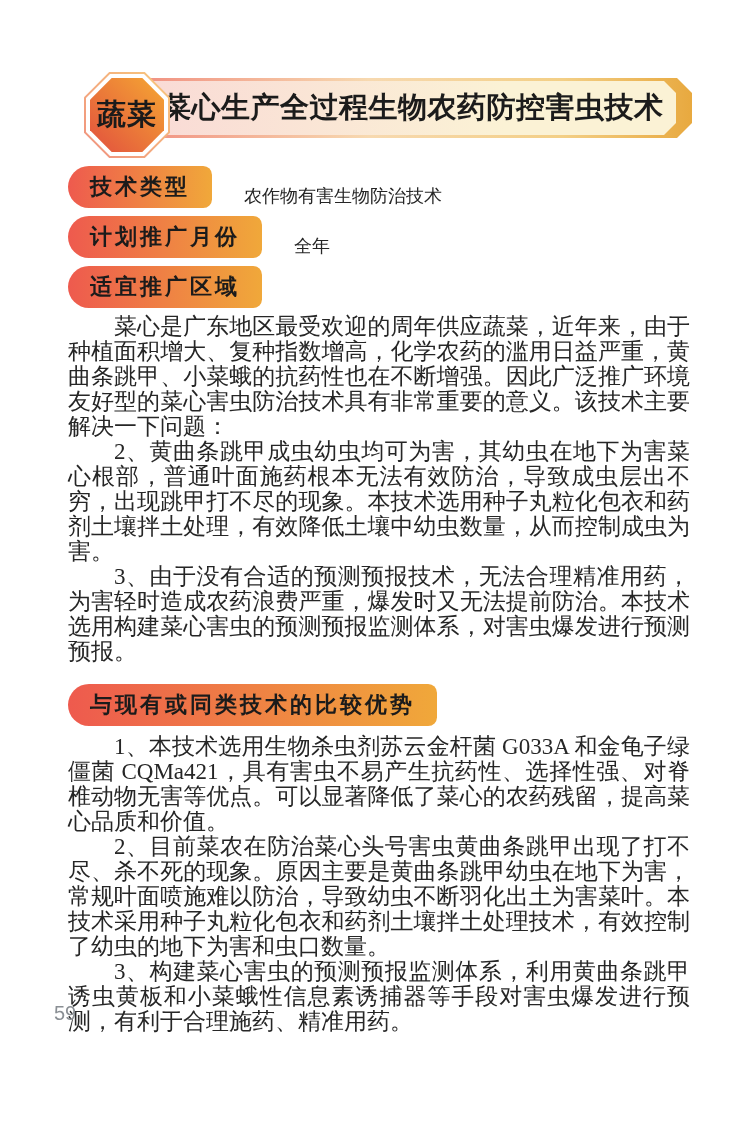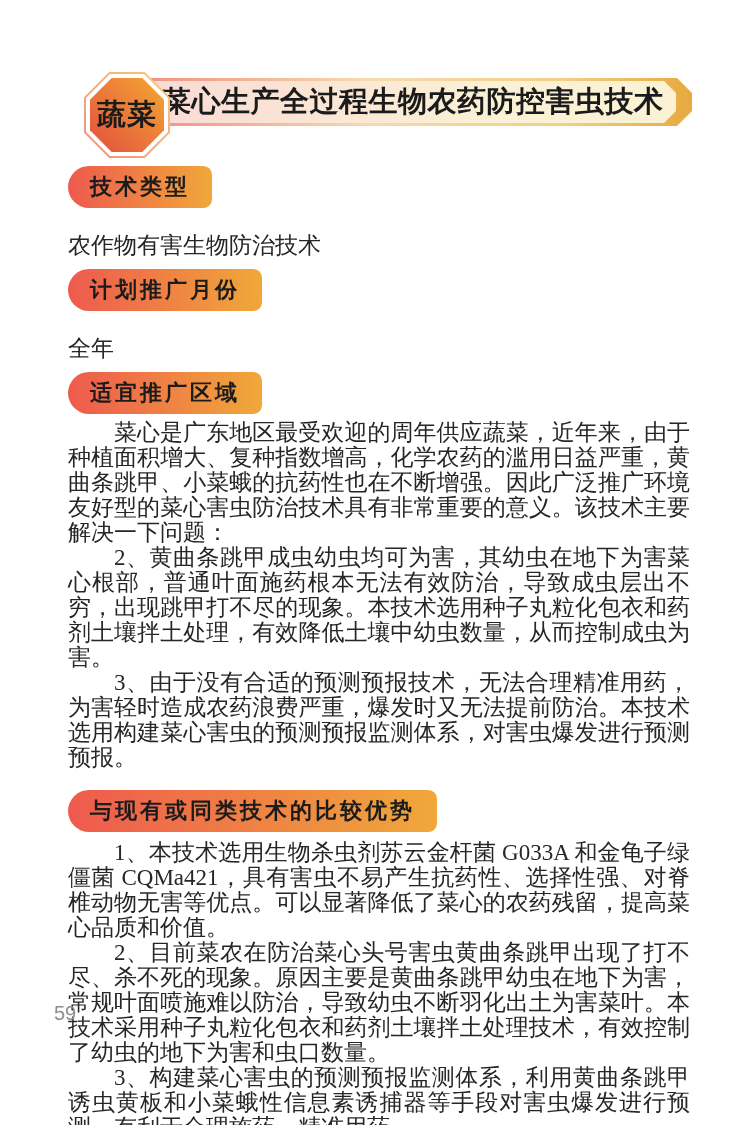--- a/index.html
+++ b/index.html
@@ -42,51 +42,51 @@
   .oct-outline{inset:0;background:linear-gradient(45deg,#f0907f,#f8c97d);}
   .oct-white{inset:2px;background:#ffffff;}
   .oct-fill{inset:6px;background:linear-gradient(45deg,var(--oct-grad-left),var(--oct-grad-right));}
   .oct-text{
     position:absolute;inset:0;z-index:4;
     display:flex;align-items:center;justify-content:center;
     font-size:29px;font-weight:bold;color:var(--title-color);
     letter-spacing:1px;
   }
   .title-bar{
-    position:absolute;left:36px;right:0;top:6px;height:48px;
+    position:absolute;left:36px;right:0;top:6px;height:60px;
     clip-path:polygon(15px 0,calc(100% - 15px) 0,100% 15px,100% calc(100% - 15px),calc(100% - 15px) 100%,15px 100%,0 calc(100% - 15px),0 15px);
     background:linear-gradient(90deg,var(--bar-border-left) 0%,#f7d9b0 45%,#f3cf86 78%,var(--bar-border-right) 100%);
     z-index:1;
   }
   .title-bar-inner{
     position:absolute;inset:3px 16px 3px 3px;
     clip-path:polygon(12px 0,calc(100% - 12px) 0,100% 12px,100% calc(100% - 12px),calc(100% - 12px) 100%,12px 100%,0 calc(100% - 12px),0 12px);
     background:linear-gradient(90deg,var(--bar-fill-left) 0%,var(--bar-fill-right) 70%);
   }
   .title-text{
     position:absolute;left:58px;right:24px;top:0;height:100%;
     display:flex;align-items:center;
     font-size:29px;font-weight:bold;color:var(--title-color);
     letter-spacing:0.5px;white-space:nowrap;
     z-index:2;
   }
   
   .info-area{margin:8px 58px 0 68px;}
-  .info-row{display:flex;align-items:flex-start;margin-top:8px;min-height:42px;gap:22px;flex-direction:column;}
+  .info-row{display:flex;align-items:flex-end;margin-top:8px;min-height:42px;gap:32px;}
   .pill-badge{
     display:inline-flex;align-items:center;
     padding:8px 22px;
     border-radius:24px 10px 10px 24px;
     background:linear-gradient(90deg,var(--badge-grad-left),var(--badge-grad-right));
     font-size:22px;line-height:26px;font-weight:bold;color:var(--title-color);
     letter-spacing:3px;white-space:nowrap;
   }
   .info-value{
     font-family:Liberation Mono, monospace;
-    font-size:23px;color:var(--body-color);white-space:nowrap;
+    font-size:18px;color:var(--body-color);white-space:nowrap;
   }
   .section-badge-row{margin-top:8px;min-height:42px;display:flex;align-items:center;}
   .section-badge-row.second{margin-top:20px;}
   
   .body-text{
     margin:6px 60px 0 68px;
     font-family:"Liberation Serif",serif;
     font-size:23px;line-height:25px;
     color:var(--body-color);
     text-align:justify;

